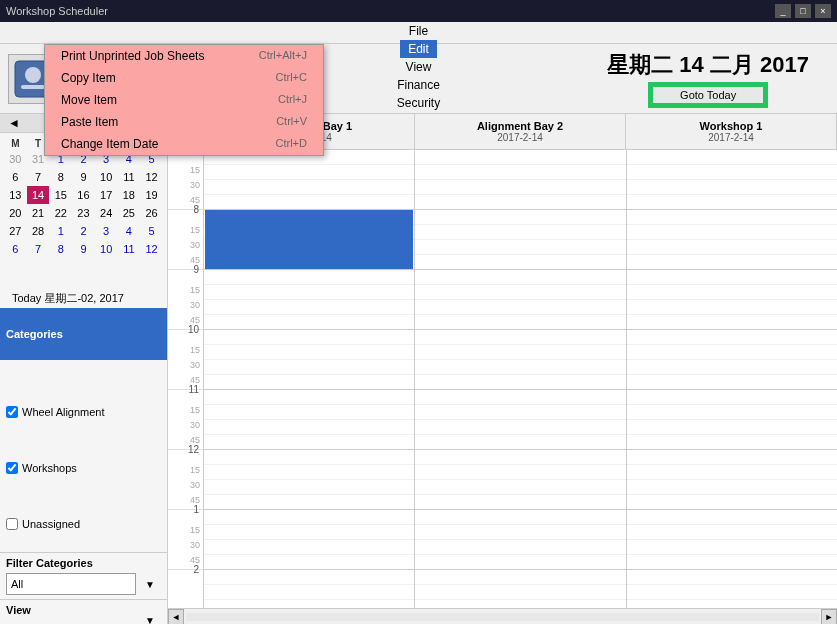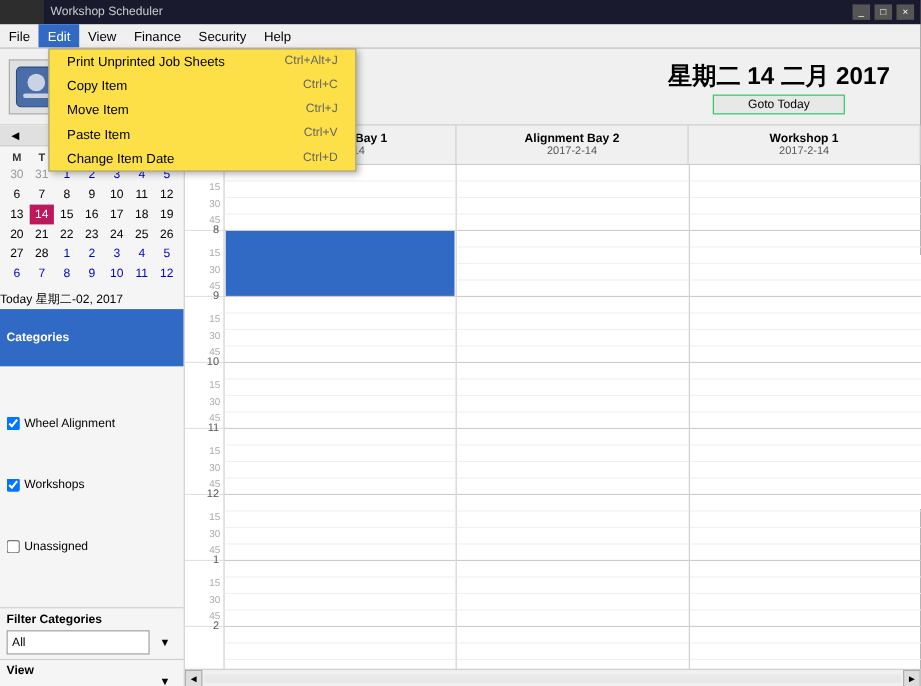--- a/index.html
+++ b/index.html
@@ -16,21 +16,20 @@
     
     .title-bar {
       background: #1a1a2e;
       height: 22px;
       display: flex;
       align-items: center;
       justify-content: space-between;
       padding: 0 6px;
       color: #ccc;
       font-size: 11px;
-      margin-left: 40px;
     }
     .title-bar-controls {
       display: flex;
       gap: 4px;
     }
     .title-bar-btn {
       width: 16px;
       height: 14px;
       background: #555;
       border: none;
@@ -42,20 +41,21 @@
       justify-content: center;
     }
 
     
     .menu-bar {
       background: #f0f0f0;
       height: 22px;
       display: flex;
       align-items: center;
       border-bottom: 1px solid #ccc;
+      flex-direction: column;
     }
     .menu-item {
       padding: 2px 8px;
       cursor: pointer;
       font-size: 12px;
       color: #000;
       height: 100%;
       display: flex;
       align-items: center;
     }
@@ -66,21 +66,21 @@
     .menu-item.active {
       background: #316AC5;
       color: #fff;
     }
 
     
     .dropdown-menu {
       position: absolute;
       top: 44px;
       left: 44px;
-      background: #fde047;
+      background: #fca5a5;
       border: 1px solid #999;
       box-shadow: 2px 2px 6px rgba(0,0,0,0.3);
       z-index: 1000;
       width: 280px;
     }
     .dropdown-item {
       display: flex;
       justify-content: space-between;
       padding: 4px 16px;
       cursor: pointer;
@@ -133,21 +133,21 @@
       padding-right: 20px;
     }
     .date-title {
       font-size: 22px;
       font-weight: bold;
       color: #000;
       font-family: 'SimSun', Arial, sans-serif;
     }
     .goto-today-btn {
       background: #e8e8e8;
-      border: 1px solid #22c55e;
+      border: 5px solid #22c55e;
       padding: 2px 16px;
       cursor: pointer;
       font-size: 11px;
       margin-top: 2px;
       width: 120px;
       text-align: center;
     }
 
     
     .main-content {
@@ -214,22 +214,23 @@
     }
     .cal-day-other-month {
       color: #999;
     }
     .cal-day-link {
       color: #0000cc;
     }
 
     .today-label {
       font-size: 11px;
-      padding: 2px 0;
+      padding: 2px 12px;
       color: #000;
+      margin-top: 27px;
     }
 
     
     .section-header {
       background: #316AC5;
       color: #fff;
       padding: 20px 6px;
       font-size: 11px;
       font-weight: bold;
     }

